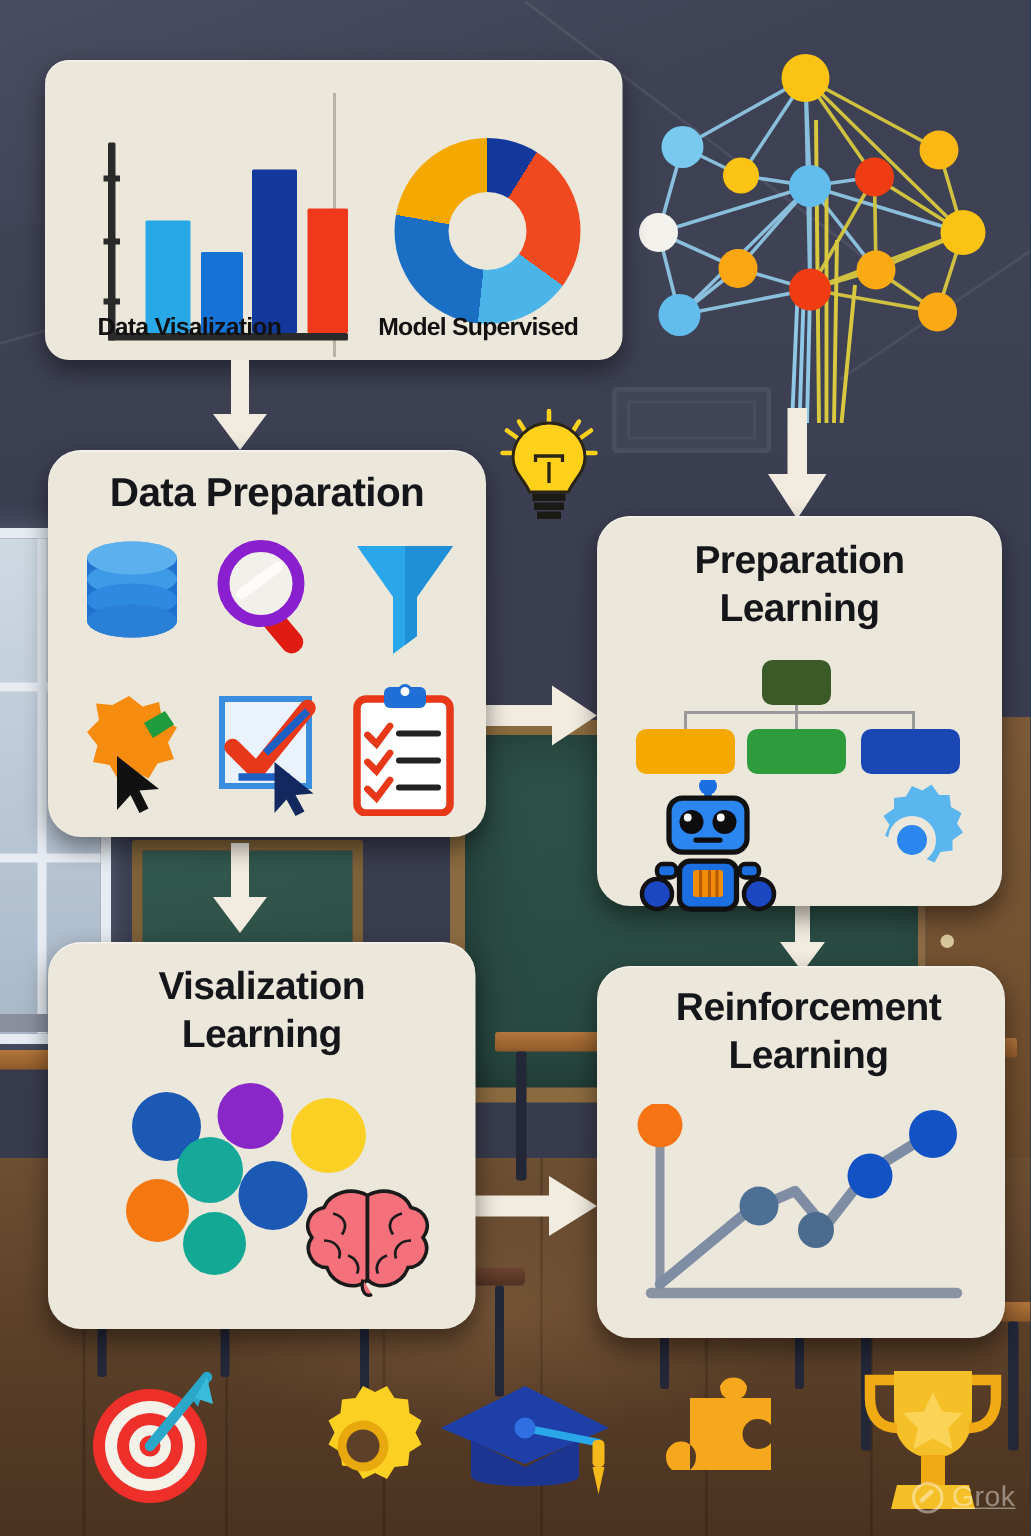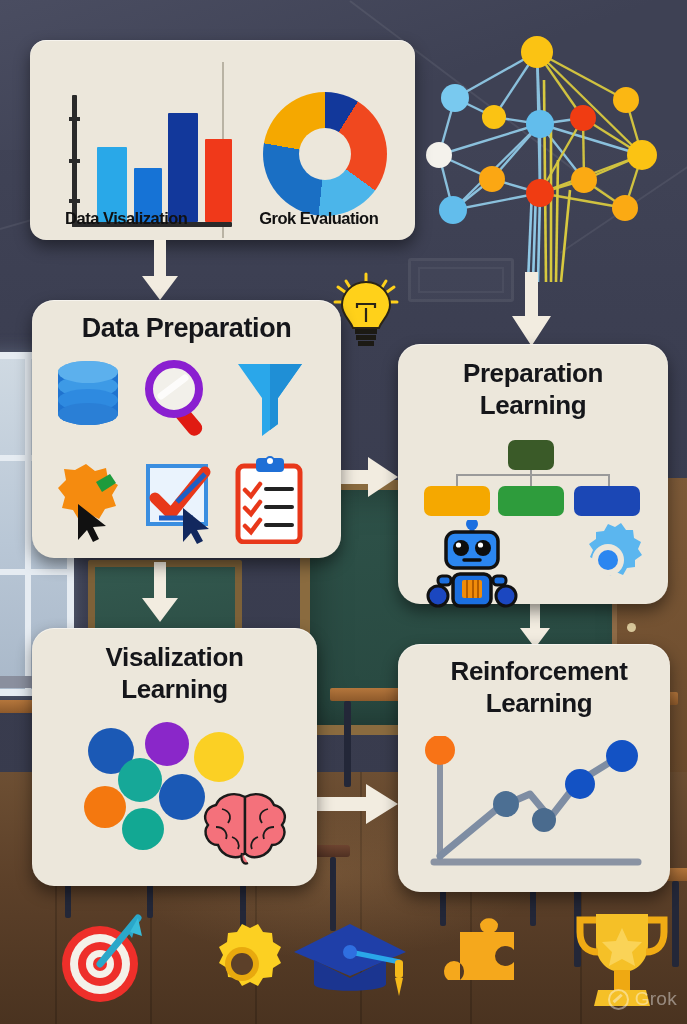--- a/index.html
+++ b/index.html
@@ -84,21 +84,21 @@
   #nn svg{position:absolute;inset:0;}
 
   
   .arrow{position:absolute;}
   .arrow svg{display:block;}
 
   
   #bulb{position:absolute;left:333px;top:272px;width:66px;height:80px;}
 
   
-  #prep{left:32px;top:300px;width:292px;height:258px;padding-left:17px;}
+  #prep{left:32px;top:300px;width:292px;height:258px;}
   #prep .card-title{top:14px;font-size:27px;}
   .pgrid{position:absolute;left:16px;top:56px;width:262px;height:190px;}
   .pcell{position:absolute;width:80px;height:88px;}
 
   
   #sup{left:398px;top:344px;width:270px;height:260px;}
   #sup .card-title{top:16px;font-size:26px;}
   .tree{position:absolute;left:24px;top:96px;width:222px;height:68px;}
   .node{position:absolute;border-radius:7px;}
   .edge{position:absolute;background:#9a9a9a;}
@@ -110,22 +110,22 @@
 
   
   #rl{left:398px;top:644px;width:272px;height:248px;}
   #rl .card-title{top:14px;font-size:26px;margin-left:10px;}
   #rlchart{position:absolute;left:22px;top:92px;width:232px;height:140px;}
 
   
   .bicon{position:absolute;}
 
   
-  #wm{position:absolute;right:10px;bottom:14px;display:flex;align-items:center;gap:6px;
-      color:rgba(255,255,255,.42);font-size:19px;letter-spacing:.3px;}
+  #wm{position:absolute;right:10px;bottom:14px;display:flex;align-items:flex-start;gap:6px;
+      color:rgba(255,255,255,.42);font-size:19px;letter-spacing:.3px;text-decoration:underline;}
   #wm .glyph{width:17px;height:17px;border:2px solid rgba(255,255,255,.42);
       border-radius:50%;position:relative;}
   #wm .glyph:after{content:"";position:absolute;left:2px;top:6px;width:11px;height:2.5px;
       background:rgba(255,255,255,.42);transform:rotate(-42deg);}
 </style>
 </head>
 <body>
 
 <div id="stage">
 
@@ -281,21 +281,21 @@
       <div class="bar" style="left:62px;width:28px;height:54px;background:#1673d6;"></div>
       <div class="bar" style="left:96px;width:30px;height:109px;background:#12389b;"></div>
       <div class="bar" style="left:133px;width:27px;height:83px;background:#f0391a;"></div>
     </div>
 
     <div class="donut" style="background:conic-gradient(#12389b 0deg 32deg,#f0481f 32deg 126deg,#4bb5ea 126deg 186deg,#1a6fc4 186deg 280deg,#f5a800 280deg 360deg);">
       <div class="hole"></div>
     </div>
 
     <div class="banner-label" style="left:0;">Data Visalization</div>
-    <div class="banner-label" style="left:50%;">Grok Evaluation</div>
+    <div class="banner-label" style="left:50%;">Model Supervised</div>
   </div>
 
   <div class="arrow" style="left:140px;top:240px;">
     <svg width="40" height="62">
         <path d="M14 0 h12 v36 h12 L20 60 L2 36 h12 z" fill="#f2ece0"></path>
       </svg>
   </div>
   <div class="arrow" style="left:510px;top:272px;">
     <svg width="44" height="76">
         <path d="M15 0 h13 v44 h13 L21.5 74 L2 44 h13 z" fill="#f2ece0"></path>

